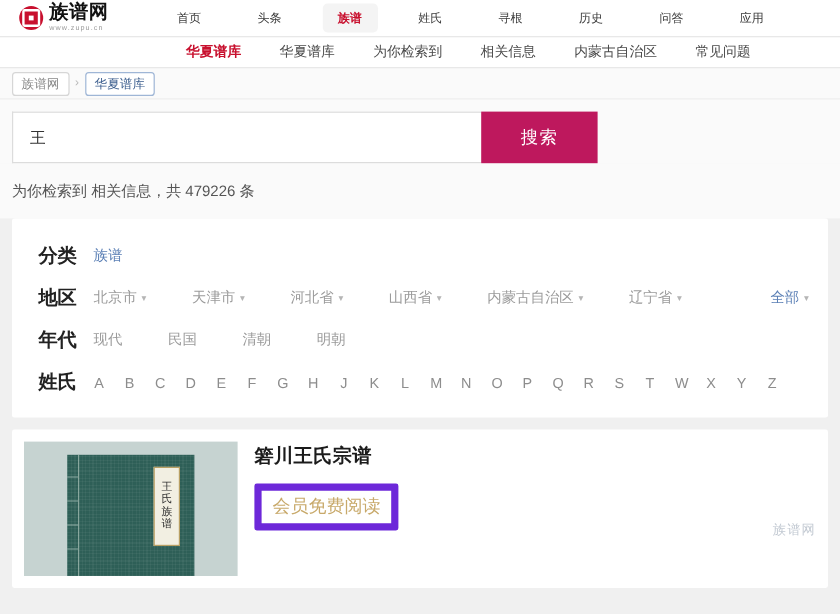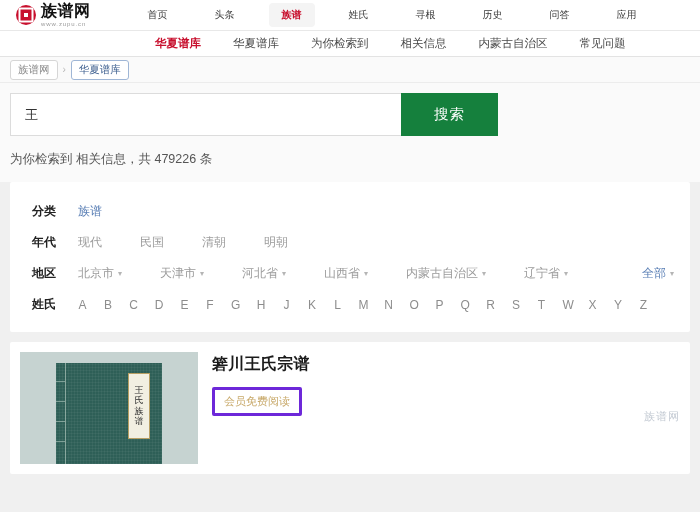--- a/index.html
+++ b/index.html
@@ -139,21 +139,21 @@
     background: #ffffff;
     font-size: 13px;
     color: #333;
     padding: 0 14px;
     outline: none;
     font-family: inherit;
   }
   .search-btn {
     width: 97px;
     height: 43px;
-    background: #15803d;
+    background: #be185d;
     color: #ffffff;
     border: none;
     font-size: 14.5px;
     cursor: pointer;
     font-family: inherit;
     letter-spacing: 1px;
   }
 
   .result-count {
     background: #fafafa;
@@ -170,21 +170,21 @@
     border-radius: 2px;
   }
   .filter-row {
     display: flex;
     align-items: center;
     min-height: 26px;
     padding: 7px 14px 7px 22px;
     position: relative;
   }
   .filter-label {
-    font-size: 12px;
+    font-size: 16px;
     font-weight: 700;
     color: #222;
     width: 46px;
     flex: none;
   }
   .filter-opts { display: flex; align-items: center; flex-wrap: wrap; }
   .opt {
     font-size: 12px;
     color: #9b9b9b;
     margin-right: 38px;
@@ -271,23 +271,23 @@
   .result-body { flex: 1; min-width: 0; padding-top: 2px; }
   .result-title {
     font-size: 16px;
     font-weight: 700;
     color: #1b1b1b;
     margin: 0 0 12px 0;
     letter-spacing: 0.3px;
   }
   .tags { display: flex; gap: 8px; margin-bottom: 11px; }
   .tag {
-    font-size: 11px;
+    font-size: 15px;
     padding: 4px 9px;
-    border: 3px solid #6d28d9;
+    border: 6px solid #6d28d9;
     border-radius: 2px;
     white-space: nowrap;
     cursor: pointer;
   }
   .tag.gold { color: #c8a96a; }
   .tag.gray { color: #6f6f6f; }
   .result-desc {
     font-size: 11.8px;
     color: #4c4c4c;
     line-height: 1.62;
@@ -354,40 +354,40 @@
 <div class="filter-card">
 
   <div class="filter-row">
     <div class="filter-label">分类</div>
     <div class="filter-opts">
       <span class="opt sel">族谱</span>
     </div>
   </div>
 
   <div class="filter-row">
-    <div class="filter-label">年代</div>
-    <div class="filter-opts">
-      <span class="opt">现代</span>
-      <span class="opt">民国</span>
-      <span class="opt">清朝</span>
-      <span class="opt">明朝</span>
-    </div>
-  </div>
-
-  <div class="filter-row">
     <div class="filter-label">地区</div>
     <div class="filter-opts">
       <span class="opt"><span>北京市</span><span class="caret">▾</span></span>
       <span class="opt"><span>天津市</span><span class="caret">▾</span></span>
       <span class="opt"><span>河北省</span><span class="caret">▾</span></span>
       <span class="opt"><span>山西省</span><span class="caret">▾</span></span>
       <span class="opt"><span>内蒙古自治区</span><span class="caret">▾</span></span>
       <span class="opt"><span>辽宁省</span><span class="caret">▾</span></span>
     </div>
     <span class="opt-all"><span>全部</span><span class="caret">▾</span></span>
+  </div>
+
+  <div class="filter-row">
+    <div class="filter-label">年代</div>
+    <div class="filter-opts">
+      <span class="opt">现代</span>
+      <span class="opt">民国</span>
+      <span class="opt">清朝</span>
+      <span class="opt">明朝</span>
+    </div>
   </div>
 
   <div class="filter-row">
     <div class="filter-label">姓氏</div>
     <div class="filter-opts">
       <span class="opt letter">A</span>
       <span class="opt letter">B</span>
       <span class="opt letter">C</span>
       <span class="opt letter">D</span>
       <span class="opt letter">E</span>

